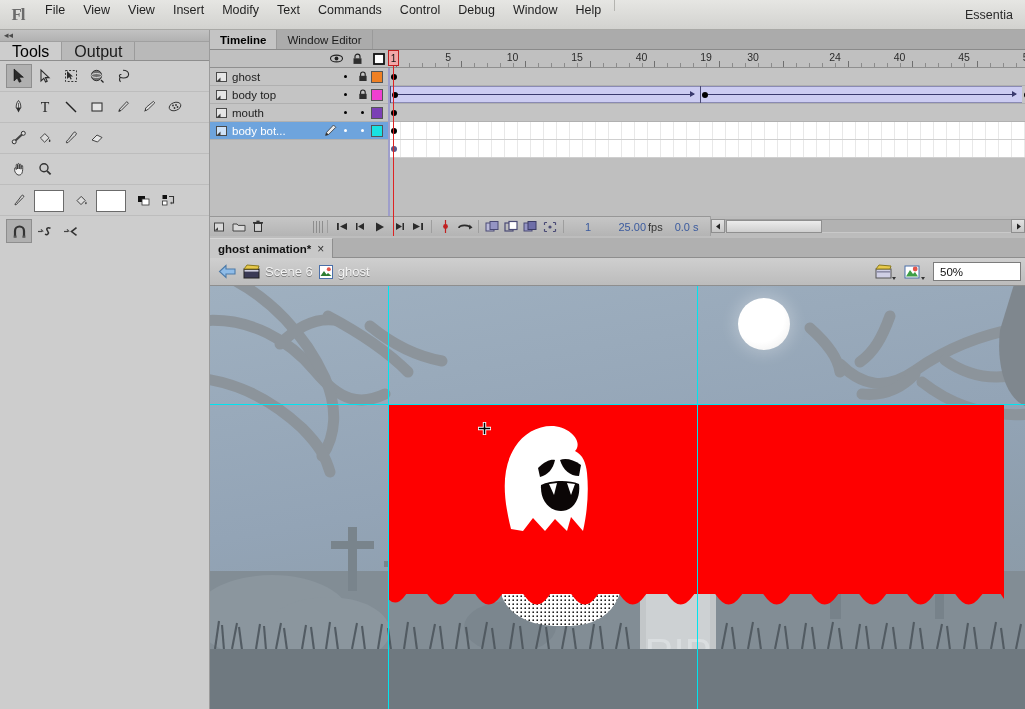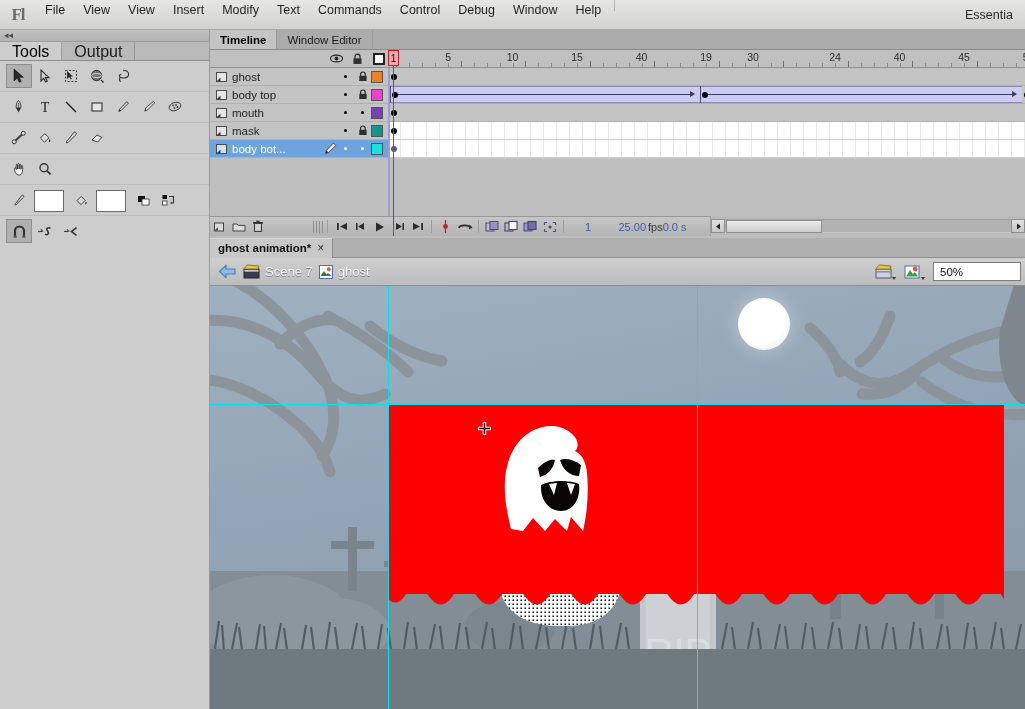--- a/index.html
+++ b/index.html
@@ -151,21 +151,21 @@
   }
   .sc-btn { width:14px; height:14px; background:linear-gradient(#e2e2e2,#c6c6c6); border:1px solid #8f8f8f;
             display:flex; align-items:center; justify-content:center; }
   .sc-track { flex:1; height:14px; background:#b2b2b2; border-top:1px solid #9d9d9d; border-bottom:1px solid #c9c9c9; position:relative; }
   .sc-thumb { position:absolute; left:1px; top:0; width:96px; height:13px;
               background:linear-gradient(#ececec,#cfcfcf); border:1px solid #8f8f8f; }
 
   
   .doc-tabs {
     position:absolute; left:210px; top:238px; width:815px; height:20px;
-    background:#b0b0b0; border-bottom:1px solid #8e8e8e; display:flex; align-items:center;
+    background:#b0b0b0; border-bottom:1px solid #8e8e8e; display:flex; align-items:flex-start;
   }
   .doc-tab {
     height:20px; padding:0 8px; display:flex; align-items:center; gap:6px;
     background:#c8c8c8; border-right:1px solid #8e8e8e; border-top:1px solid #d6d6d6;
     font-size:11.5px; font-weight:bold; color:#111; cursor:default;
   }
   .tab-x { font-size:12px; font-weight:normal; color:#333; }
   .scene-bar {
     position:absolute; left:210px; top:258px; width:815px; height:28px;
     background:linear-gradient(#cfcfcf,#bcbcbc); border-bottom:1px solid #8e8e8e;
@@ -484,39 +484,20 @@
               </svg>
             </div>
             <div class="layer-name">mouth</div>
             <div class="dotcell">
               <span class="dot"></span>
             </div>
             <div class="dotcell">
               <span class="dot"></span>
             </div>
             <div class="colorchip" style="background: rgb(123, 63, 181);"></div>
-          </div>
-          <div class="layer-row">
-            <div class="layer-icon">
-              <svg width="11" height="10" viewBox="0 0 11 10">
-                <rect x="0.5" y="0.5" width="10" height="9" fill="#e6e6e6" stroke="#4a4a4a"></rect>
-                <path d="M0.5 9.5 L4.5 5.5 L4.5 9.5 Z" fill="#3a3a3a"></path>
-              </svg>
-            </div>
-            <div class="layer-name">mask</div>
-            <div class="dotcell">
-              <span class="dot"></span>
-            </div>
-            <div class="dotcell">
-              <svg width="10" height="11" viewBox="0 0 10 11">
-                <path d="M2.6 5 L2.6 3.3 A2.2 2.2 0 0 1 7.2 3.3 L7.2 5" fill="none" stroke="#222" stroke-width="1.1"></path>
-                <rect x="1.3" y="4.8" width="7.3" height="5.2" fill="#2e2e2e"></rect>
-              </svg>
-            </div>
-            <div class="colorchip" style="background: rgb(18, 150, 142);"></div>
           </div>
           <div class="layer-row sel">
             <div class="layer-icon">
               <svg width="11" height="10" viewBox="0 0 11 10">
                 <rect x="0.5" y="0.5" width="10" height="9" fill="#cfe2f7" stroke="#4a4a4a"></rect>
                 <path d="M0.5 9.5 L4.5 5.5 L4.5 9.5 Z" fill="#3a3a3a"></path>
               </svg>
             </div>
             <div class="layer-name">body bot...</div>
             <span class="pencil"><svg width="13" height="12" viewBox="0 0 13 12">
@@ -715,21 +696,21 @@
         <div class="fi">
           <svg width="14" height="12" viewBox="0 0 14 12">
               <path d="M1.5 1.5 L4 1.5 M1.5 1.5 L1.5 4 M12.5 1.5 L10 1.5 M12.5 1.5 L12.5 4 M1.5 10.5 L4 10.5 M1.5 10.5 L1.5 8 M12.5 10.5 L10 10.5 M12.5 10.5 L12.5 8" stroke="#4a4a75" stroke-width="1.2" fill="none"></path>
               <circle cx="7" cy="6" r="1.6" fill="#4a4a75"></circle>
             </svg>
         </div>
         <div class="vsep"></div>
         <div class="num-blue" style="width:40px;text-align:center;">1</div>
         <div class="num-blue" style="width:38px;text-align:right;">25.00</div>
         <div style="margin-left:2px;color:#333;">fps</div>
-        <div class="num-blue" style="">0.0 s</div>
+        <div class="num-blue" style="margin-left:12px;">0.0 s</div>
 
         <div class="scroll-h">
           <div class="sc-btn">
             <svg width="7" height="7" viewBox="0 0 7 7">
                 <path d="M5 0.5 L5 6.5 L1 3.5 Z" fill="#222"></path>
               </svg>
           </div>
           <div class="sc-track">
             <div class="sc-thumb"></div>
           </div>
@@ -757,21 +738,21 @@
         </svg>
     </span>
     <span class="crumb">
       <span style="display:flex;">
         <svg width="17" height="15" viewBox="0 0 17 15">
             <rect x="1" y="5" width="15" height="9" fill="#3a3a55" stroke="#222"></rect>
             <path d="M1 5 L4 1 L16 2 L15 5 Z" fill="#e8c94a" stroke="#8a7a20"></path>
             <rect x="1.5" y="6" width="14" height="1.6" fill="#cfcfe0"></rect>
           </svg>
       </span>
-      <span>Scene 7</span>
+      <span>Scene 6</span>
     </span>
     <span class="crumb">
       <span style="display:flex;">
         <svg width="14" height="14" viewBox="0 0 14 14">
             <rect x="0.5" y="0.5" width="13" height="13" fill="#fff" stroke="#4a6fa8"></rect>
             <path d="M1.5 11 L5 6 L7.5 9.5 L9 8 L12.5 11 Z" fill="#2e7d32"></path>
             <circle cx="9.8" cy="4.2" r="2" fill="#e2554a"></circle>
           </svg>
       </span>
       <span>ghost</span>

